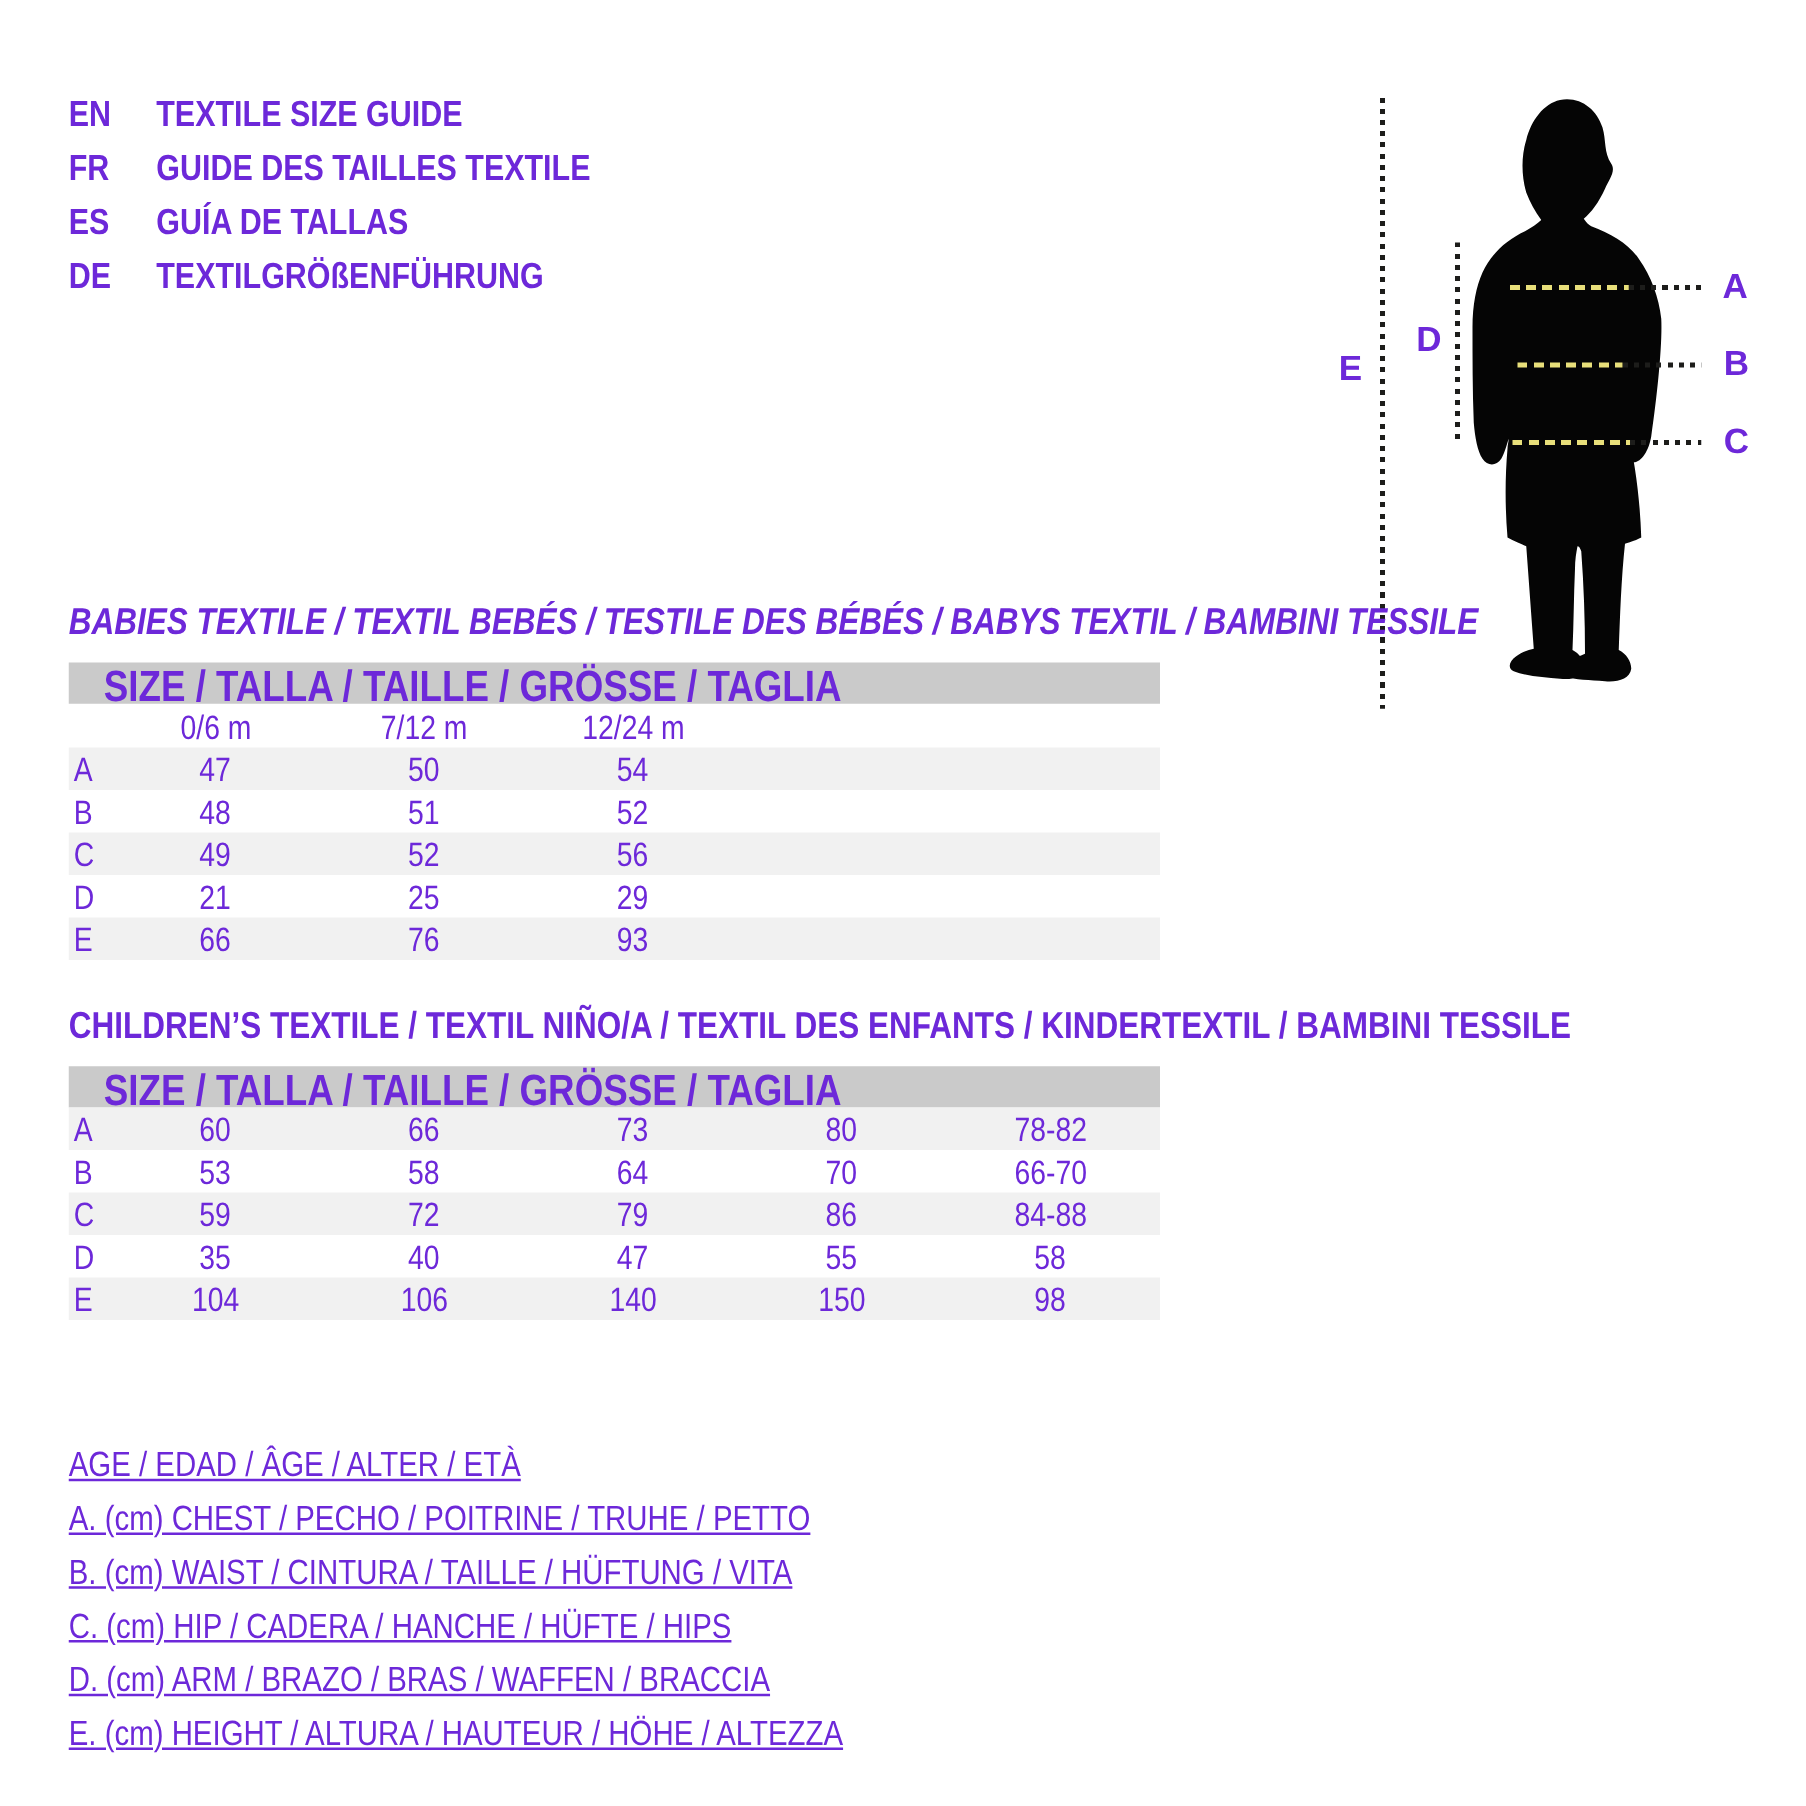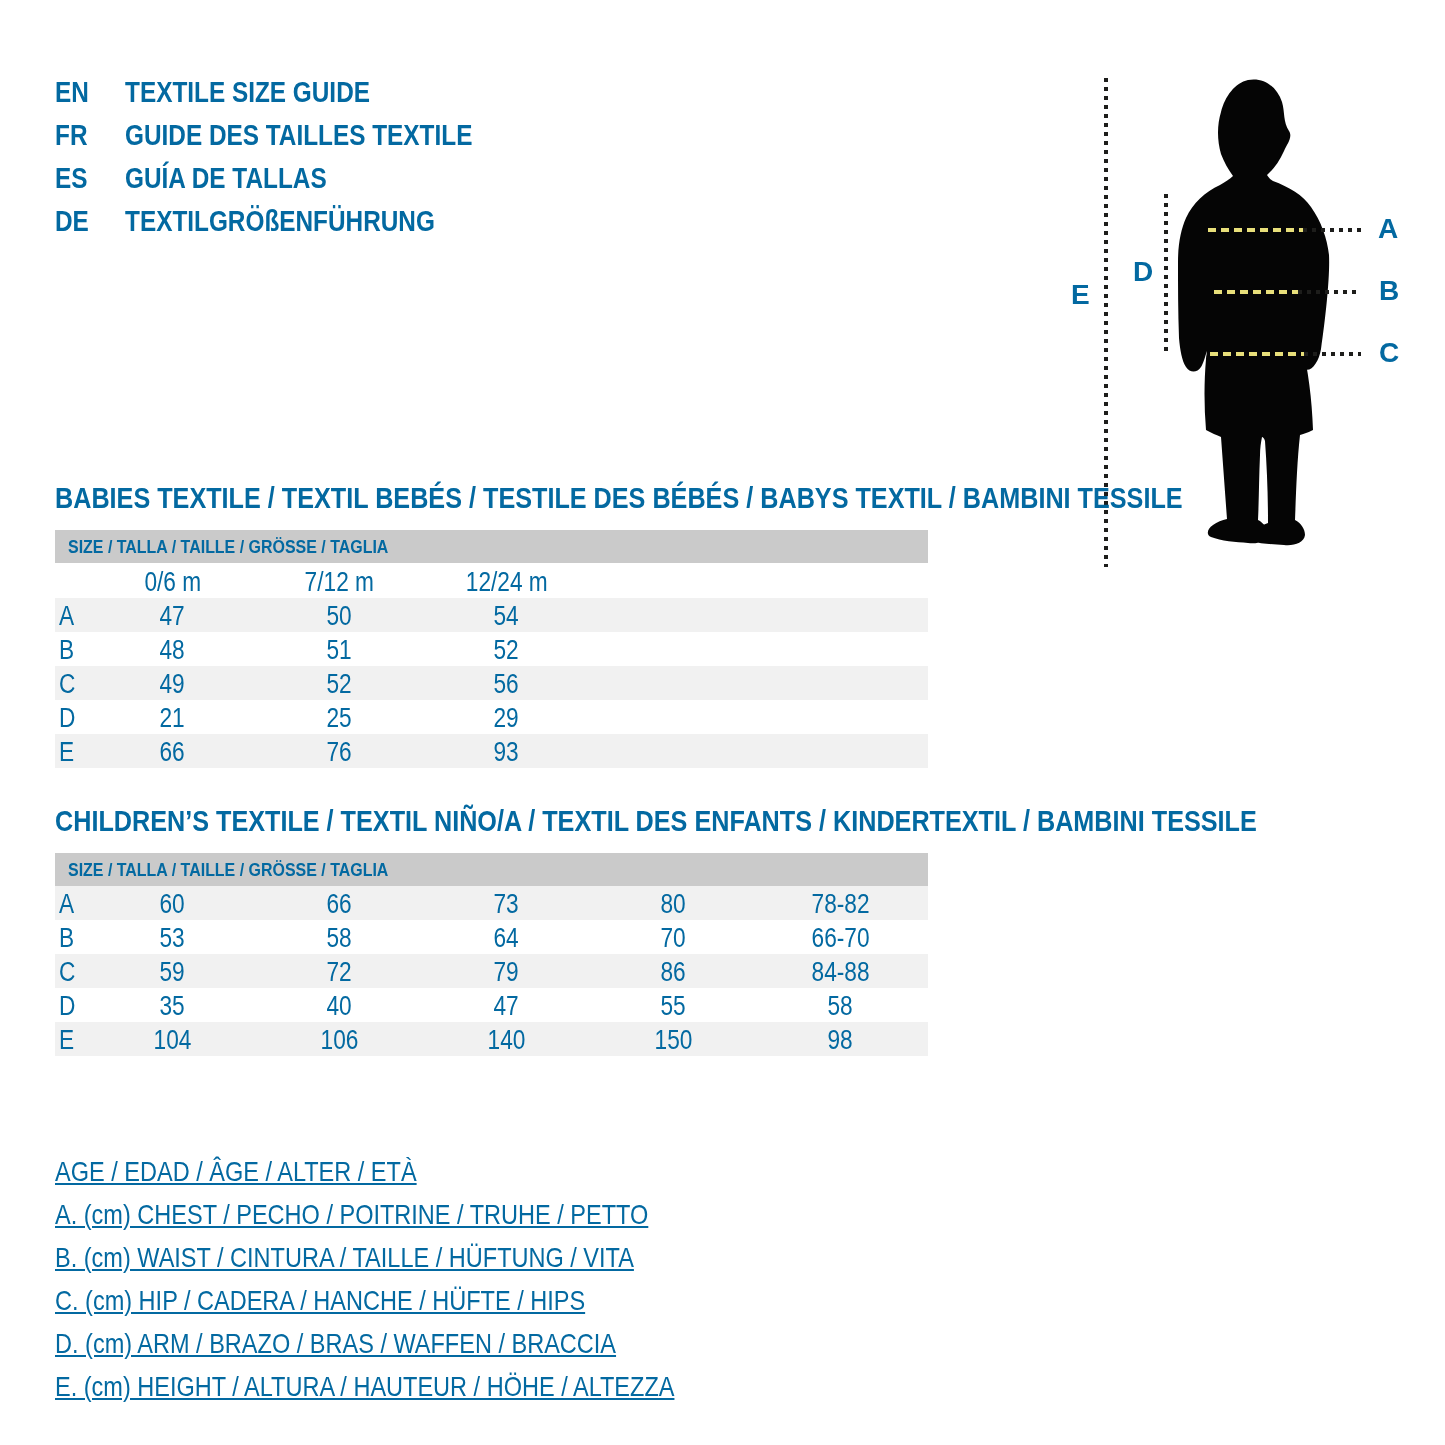--- a/index.html
+++ b/index.html
@@ -1,35 +1,35 @@
 <!DOCTYPE html>
 <html><head>
 <meta charset="utf-8">
 <title>Textile Size Guide</title>
 <style>
   html,body{margin:0;padding:0;background:#fff;}
   .canvas{position:relative;width:1445px;height:1445px;background:#ffffff;overflow:hidden;
-          font-family:"Liberation Sans",sans-serif;color:#0369a1;}
+          font-family:"Liberation Sans",sans-serif;color:#6d28d9;}
   .abs{position:absolute;}
   
   .cx{display:inline-block;transform:scaleX(.84);transform-origin:0 50%;white-space:nowrap;}
   .cxc{display:inline-block;transform:scaleX(.84);white-space:nowrap;}
 
   
   .lang-block{left:55px;top:71px;}
   .lang-row{display:flex;height:43px;align-items:center;font-size:29px;font-weight:700;}
   .lang-code{width:70px;}
 
   
   .sec-head{font-size:30px;font-weight:700;line-height:30px;}
 
   
   .table{width:873px;font-size:27px;}
-  .size-bar{height:33px;background:#cacaca;display:flex;align-items:center;
-            padding-left:13px;box-sizing:border-box;font-size:19px;font-weight:700;}
+  .size-bar{height:33px;background:#cacaca;display:flex;
+            padding-left:28px;box-sizing:border-box;font-size:35px;font-weight:700;}
   .trow{display:flex;align-items:flex-end;height:34px;}
   .trow.thead{height:35px;}
   .trow.stripe{background:#f1f1f1;}
   .rlabel{width:34px;padding-left:4px;box-sizing:border-box;}
   .cell{width:167px;text-align:center;}
 
   
   .legend-block{left:55px;top:1150px;text-decoration:underline;}
   .legend-line{height:43px;display:flex;align-items:center;font-size:28px;}
 
@@ -123,21 +123,21 @@
     <div class="hdash-y" style="left:1210px;top:352px;width:94px;"></div>
     <div class="hdots" style="left:1304px;top:352px;width:57px;"></div>
 
     <div class="fig-label" style="left:1378px;top:215px;">A</div>
     <div class="fig-label" style="left:1379px;top:277px;">B</div>
     <div class="fig-label" style="left:1379px;top:339px;">C</div>
     <div class="fig-label" style="left:1133px;top:258px;">D</div>
     <div class="fig-label" style="left:1071px;top:281px;">E</div>
   </div>
 
-  <div class="abs sec-head" style="left:55px;top:483px;">
+  <div class="abs sec-head" style="left:55px;top:483px;font-style:italic;">
     <span class="cx">BABIES TEXTILE / TEXTIL BEBÉS / TESTILE DES BÉBÉS / BABYS TEXTIL / BAMBINI TESSILE</span>
   </div>
 
   <div class="abs table" style="left:55px;top:530px;">
     <div class="size-bar">
       <span class="cx">SIZE / TALLA / TAILLE / GRÖSSE / TAGLIA</span>
     </div>
     <div class="trow thead">
       <span class="rlabel"></span>
       <span class="cell"><span class="cxc">0/6 m</span></span>

